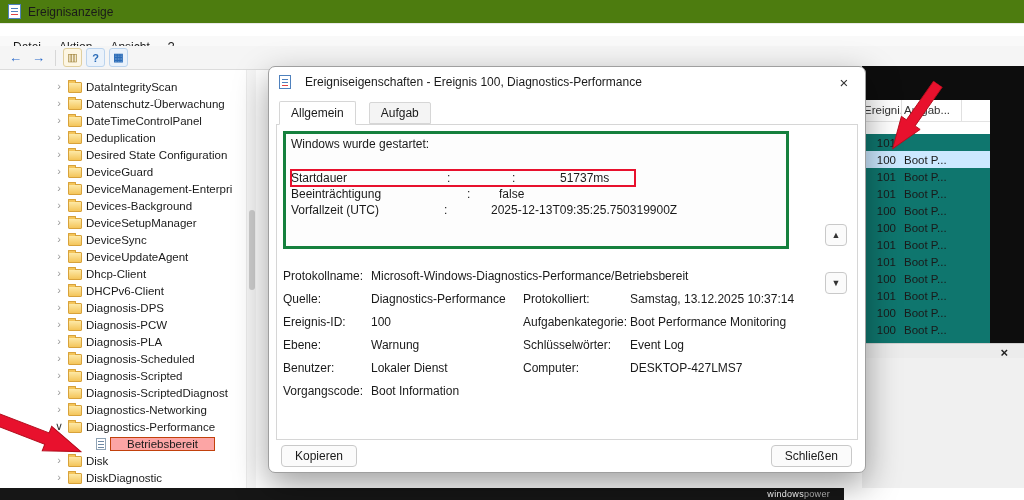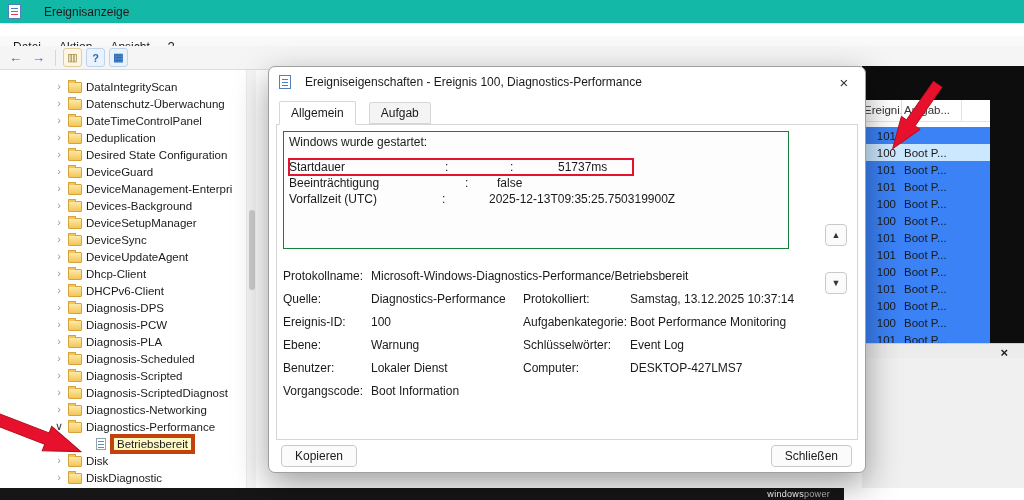--- a/index.html
+++ b/index.html
@@ -1,20 +1,20 @@
 <!DOCTYPE html>
 <html><head>
 <meta charset="utf-8">
 <style>
   *{margin:0;padding:0;box-sizing:border-box;font-family:"Liberation Sans",sans-serif}
   html,body{width:1024px;height:500px}
   body{position:relative;background:#fff;overflow:hidden;font-size:12px;color:#1a1a1a}
 
   
-  .titlebar{position:absolute;left:0;top:0;width:1024px;height:24px;background:#14b8a6;display:flex;align-items:center;padding-left:8px;gap:23px;border-bottom:1px solid #e9e9e9}
+  .titlebar{position:absolute;left:0;top:0;width:1024px;height:24px;background:#4d7c0f;display:flex;align-items:center;padding-left:8px;gap:7px;border-bottom:1px solid #e9e9e9}
   .doc-icon{width:13px;height:15px;background:#fff;border:1px solid #4f81bd;position:relative;flex:0 0 auto}
   .doc-icon::before{content:"";position:absolute;left:2px;right:2px;top:3px;height:1px;background:#4f81bd;box-shadow:0 3px 0 #4f81bd,0 6px 0 #e04343}
   .title-text{font-size:12px;color:#1a1a1a}
   .menubar{position:absolute;left:0;top:36px;width:1024px;height:22px;background:#f9f9f9;display:flex;align-items:center;padding-left:4px;border-bottom:1px solid #ececec}
   .menu-item{padding:3px 9px;font-size:12px;cursor:default}
   .toolbar{position:absolute;left:0;top:46px;width:1024px;height:24px;background:#f5f5f5;border-bottom:1px solid #dcdcdc;display:flex;align-items:center;padding-left:6px;gap:4px}
   .tb-icon{width:19px;height:19px;display:flex;align-items:center;justify-content:center;font-size:13px;border-radius:3px;cursor:default}
   .tb-arrow{color:#2667c9;font-weight:bold}
   .tb-blue{color:#2b6cb8;background:#eaf2fb;border:1px solid #bcd4ee;font-size:11px;font-weight:bold}
   .tb-panel{color:#9a7b2d;background:#fdf6e3;border:1px solid #e0cf9e;font-size:11px}
@@ -24,31 +24,31 @@
   .tree-view{position:absolute;left:0;top:70px;width:256px;height:418px;background:#fff;border-right:1px solid #d4d4d4;padding-top:8px;overflow:hidden}
   .tree-item{display:flex;align-items:center;height:17px;padding-left:54px;gap:4px;white-space:nowrap;cursor:default}
   .tree-item.child{padding-left:96px}
   .chev{width:10px;color:#999;font-size:11px;line-height:1;text-align:center;flex:0 0 auto}
   .chev.exp{color:#333}
   .folder-icon{width:14px;height:11px;position:relative;background:linear-gradient(#fde9a7,#f4c55a);border:1px solid #d8a23a;border-radius:1px;flex:0 0 auto;margin-top:1px}
   .folder-icon::before{content:"";position:absolute;top:-3px;left:-1px;width:6px;height:2px;background:#f4c55a;border:1px solid #d8a23a;border-bottom:none;border-radius:1px 1px 0 0}
   .page-icon{width:10px;height:12px;background:#fff;border:1px solid #8fa3b5;position:relative;flex:0 0 auto}
   .page-icon::before{content:"";position:absolute;left:1px;right:1px;top:2px;height:1px;background:#6f8aa5;box-shadow:0 3px 0 #6f8aa5,0 6px 0 #6f8aa5}
   .t-lbl{font-size:11.5px}
-  .tree-item.selected .t-lbl{background:#fef9c3;border:4px solid #c2410c;padding:0 3px}
+  .tree-item.selected .t-lbl{background:#fca5a5;border:1px solid #c2410c;padding:0 16px}
   .tree-scrollbar{position:absolute;left:246px;top:70px;width:10px;height:418px;background:#f6f6f6;border-left:1px solid #ebebeb}
   .tree-thumb{position:absolute;left:2px;top:140px;width:6px;height:80px;background:#cdcdcd;border-radius:3px}
 
   
   .dark-top{position:absolute;left:862px;top:66px;width:162px;height:34px;background:#0d0d0d}
   .dark-col{position:absolute;left:990px;top:66px;width:34px;height:277px;background:#0d0d0d}
   .list-header{position:absolute;left:862px;top:100px;width:128px;height:22px;background:#fff;border-bottom:1px solid #e3e3e3;display:flex;font-size:11.5px;color:#333}
   .hcell{border-right:1px solid #e0e0e0;padding:4px 2px 0 2px;overflow:hidden;white-space:nowrap}
   .hcell.c0{width:40px}.hcell.c1{width:60px}
-  .event-rows{position:absolute;left:862px;top:127px;width:128px;height:221px;background:#3b82f6;overflow:hidden}
+  .event-rows{position:absolute;left:862px;top:134px;width:128px;height:221px;background:#0f766e;overflow:hidden}
   .ev-row{display:flex;height:17px;align-items:center;font-size:11.5px;white-space:nowrap}
   .ev-row.selected{background:#cce8ff}
   .ev-id{width:40px;text-align:right;padding-right:6px;flex:0 0 auto}
   .ev-task{padding-left:2px;overflow:hidden}
   .splitter{position:absolute;left:862px;top:343px;width:162px;height:15px;background:#ececec;border-top:1px solid #d0d0d0}
   .preview-close{position:absolute;right:16px;top:1px;font-size:13px;font-weight:bold;color:#222;cursor:default}
   .lower-panel{position:absolute;left:862px;top:358px;width:162px;height:130px;background:#f0f0f0}
 
   
   .bottom-strip{position:absolute;left:0;top:488px;width:844px;height:12px;background:#161616;display:flex;align-items:center;justify-content:flex-end;padding-right:14px}
@@ -57,23 +57,23 @@
 
   
   .dialog{position:absolute;left:268px;top:66px;width:598px;height:407px;background:#fff;border:1px solid #9f9f9f;border-radius:7px;box-shadow:0 12px 34px rgba(0,0,0,.38);overflow:hidden;z-index:10}
   .dlg-title{height:30px;display:flex;align-items:center;padding:0 4px 0 10px;gap:14px;font-size:12px}
   .dlg-title .doc-icon{width:12px;height:14px}
   .dlg-close{margin-left:auto;width:34px;height:26px;display:flex;align-items:center;justify-content:center;font-size:15px;color:#333;cursor:default}
   .tabstrip{position:absolute;top:34px;left:10px;z-index:4;display:flex;align-items:flex-end}
   .tab{height:22px;line-height:21px;padding:0 11px;font-size:12px;border:1px solid #d6d6d6;background:#f4f4f4;margin-right:13px;border-radius:2px 2px 0 0;cursor:default}
   .tab.active{height:24px;line-height:23px;background:#fff;border-bottom:1px solid #fff;margin-bottom:-1px}
   .tabpane{position:absolute;left:7px;right:7px;top:57px;height:316px;border:1px solid #d6d6d6;background:#fff;z-index:1}
-  .desc-box{position:absolute;left:6px;top:6px;width:506px;height:118px;border:1px solid #15803d;background:#fdfdfd;padding:3px 5px;font-size:12px;line-height:15px}
+  .desc-box{position:absolute;left:6px;top:6px;width:506px;height:118px;border:3px solid #15803d;background:#fdfdfd;padding:3px 5px;font-size:12px;line-height:15px}
   .drow{display:grid;height:16px;align-items:center;font-size:12px;white-space:nowrap}
-  .drow.hl{outline:2px solid #e8112d;outline-offset:-1px;width:344px;margin-top:9px}
+  .drow.hl{outline:2px solid #e8112d;outline-offset:-1px;width:344px;margin-top:18px}
   .dr-0{grid-template-columns:156px 65px 48px auto}
   .dr-1{grid-template-columns:176px 32px 0px auto}
   .dr-2{grid-template-columns:153px 47px 0px auto}
   .btn-scroll{position:absolute;right:10px;width:22px;height:22px;border:1px solid #c9c9c9;border-radius:4px;background:#fbfbfb;font-size:9px;display:flex;align-items:center;justify-content:center;color:#333;cursor:default}
   .btn-up{top:99px}.btn-down{top:147px}
   .field-grid{position:absolute;left:6px;top:139px;right:6px}
   .frow{display:grid;grid-template-columns:88px 152px 107px auto;height:23px;align-items:center;font-size:12px;white-space:nowrap}
   .frow.span{grid-template-columns:88px auto}
   .btn{position:absolute;height:22px;padding:0 13px;border:1px solid #c9c9c9;border-radius:4px;background:#fbfbfb;font-size:12px;display:flex;align-items:center;cursor:default}
   .btn-copy{left:12px;top:378px}

